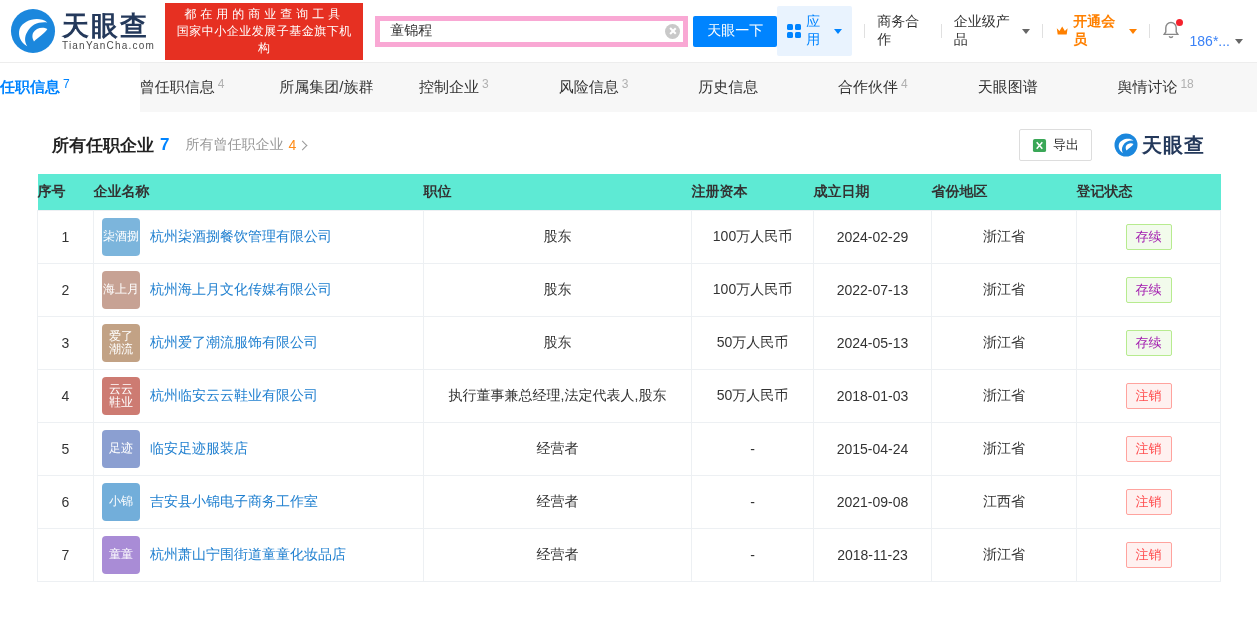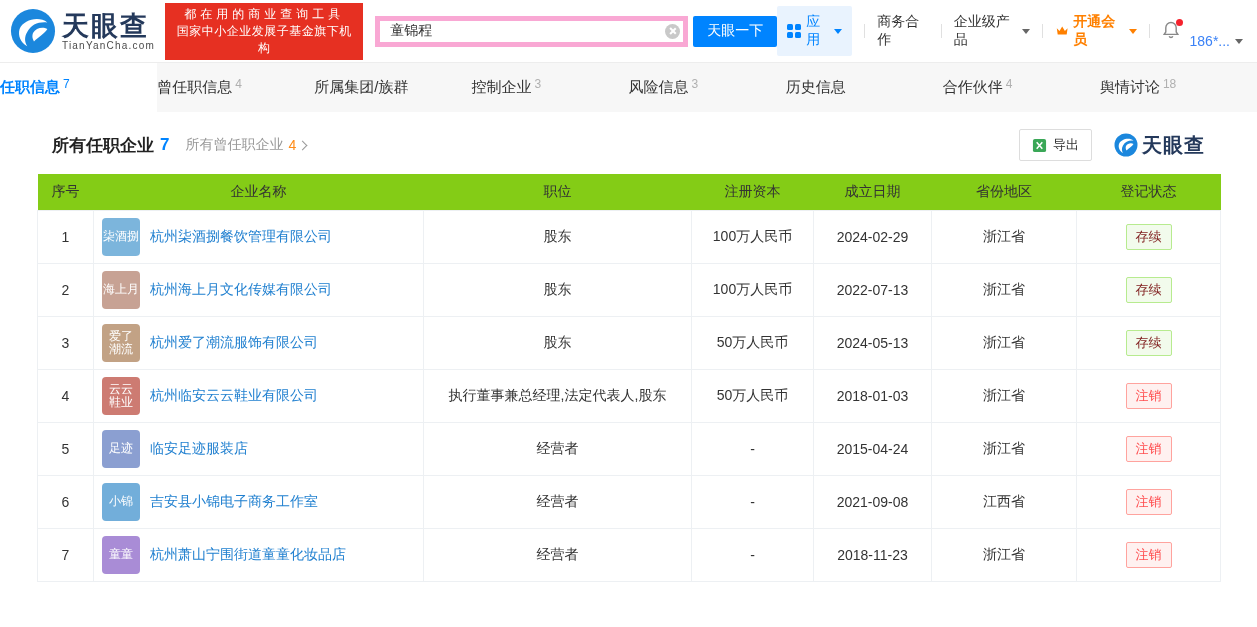--- a/index.html
+++ b/index.html
@@ -63,28 +63,28 @@
   .sec-actions { margin-left:auto; display:flex; align-items:center; }
   .export-btn { display:flex; align-items:center; border:1px solid #ddd; background:#fff; padding:6px 12px; font-size:13px; color:#333; cursor:pointer; border-radius:2px; font-family:inherit; }
   .xls-icon { width:15px; height:15px; margin-right:6px; }
   .wm-logo { display:flex; align-items:center; margin-left:22px; }
   .wm-icon { width:24px; height:24px; }
   .wm-text { font-size:20px; font-weight:bold; color:#24395b; margin-left:4px; letter-spacing:1px; }
 
   
   .table-wrap { margin:0 37px; }
   table { width:100%; border-collapse:collapse; table-layout:fixed; }
-  th { background:#84cc16; height:36px; font-size:14px; font-weight:normal; color:#333; text-align:center; }
+  th { background:#5eead4; height:36px; font-size:14px; font-weight:bold; color:#333; text-align:left; }
   td { border:1px solid #edf0f3; height:53px; font-size:14px; text-align:center; color:#333; padding:6px 10px; }
   td.cell-company { text-align:left; padding-left:8px; }
   .co-cell { display:flex; align-items:center; }
   .co-icon { width:38px; height:38px; border-radius:4px; color:#fff; display:flex; align-items:center; justify-content:center; text-align:center; font-size:12px; line-height:13px; white-space:pre-line; flex:none; overflow:hidden; }
   .co-link { margin-left:10px; color:#2180d0; cursor:pointer; text-decoration:none; }
   .badge { display:inline-block; padding:3px 9px; font-size:13px; border-radius:2px; border:1px solid; }
-  .badge-green { color:#7f1d1d; background:#f2fbec; border-color:#b7eb8f; }
+  .badge-green { color:#a21caf; background:#f2fbec; border-color:#b7eb8f; }
   .badge-red { color:#ff4d4f; background:#fff1f0; border-color:#ffa39e; }
 </style>
 </head>
 <body>
 
 <div class="top-header">
   <div class="logo-group">
     <svg class="logo-icon" viewBox="0 0 48 48">
       <circle cx="24" cy="24" r="23" fill="#1b87dd"></circle>
       <path d="M10 22 C14 12, 30 8, 39 15 C30 14, 22 17, 18 25 C15 30, 15 35, 18 40 C11 36, 8 29, 10 22 Z" fill="#fff"></path>
@@ -173,20 +173,24 @@
     <span>风险信息</span>
       <span class="cnt">3</span>
   </div>
   <div class="main-tab">
     <span>历史信息</span>
       <span class="cnt"></span>
   </div>
   <div class="main-tab">
     <span>合作伙伴</span>
       <span class="cnt">4</span>
+  </div>
+  <div class="main-tab">
+    <span>天眼图谱</span>
+      <span class="cnt"></span>
   </div>
   <div class="main-tab">
     <span>舆情讨论</span>
       <span class="cnt">18</span>
   </div>
 </div>
 
 <div class="section-row">
   <span class="sec-title">所有任职企业</span>
   <span class="sec-count">7</span>

